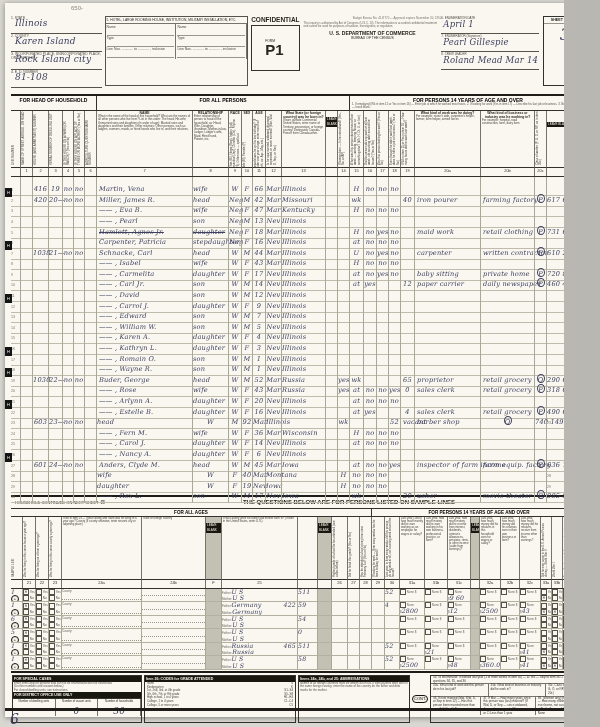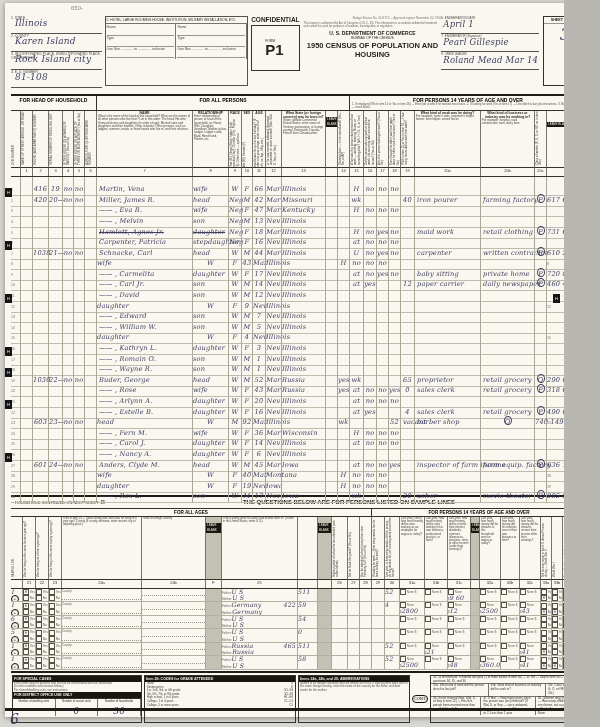--- a/index.html
+++ b/index.html
@@ -148,21 +148,20 @@
             <div class="formbox">
               <div class="fl pr">FORM</div>
               <div class="fn pr">P1</div>
             </div>
           </div>
           <div class="titlecol">
             <div class="approval pr">Budget Bureau No. 41-R770 — Approval expires November 30, 1950</div>
             <div class="deptnote pr">This inquiry is authorized by Act of Congress (U.S.C. 13). The information is accorded confidential treatment and cannot be used for purposes of taxation, investigation, or regulation.</div>
             <div class="dept pr">U. S. DEPARTMENT OF COMMERCE</div>
             <div class="bureau pr">BUREAU OF THE CENSUS</div>
-            <div class="census pr">1950 CENSUS OF POPULATION AND HOUSING</div>
           </div>
           <div class="signcol">
             <div class="signrow">
                 <span class="lbl pr">6. ENUMERATION DATE</span>
                 <span class="val hw">April 1</span>
               </div>
             <div class="signrow">
                 <span class="lbl pr">7. ENUMERATOR (Signature)</span>
                 <span class="val hw">Pearl Gillespie</span>
               </div>
@@ -384,21 +383,21 @@
             <div class="cell c-rline"><span class="num pr">3</span></div>
           </div>
           <div class="grid trow">
             <div class="cell c-line"><span class="num pr">4</span></div>
             <div class="cell c-street"></div>
             <div class="cell c-house"></div>
             <div class="cell c-serial"></div>
             <div class="cell c-farm"></div>
             <div class="cell c-acres"></div>
             <div class="cell c-ag"></div>
-            <div class="cell c-name"><span class="hw">—— , Melvin</span></div>
+            <div class="cell c-name"><span class="hw">—— , Pearl</span></div>
             <div class="cell c-rel"><span class="hw">son</span></div>
             <div class="cell c-race"><span class="hw">Neg</span></div>
             <div class="cell c-sex"><span class="hw">M</span></div>
             <div class="cell c-age"><span class="hw">13</span></div>
             <div class="cell c-mar"><span class="hw">Nev</span></div>
             <div class="cell c-born"><span class="hw">Illinois</span></div>
             <div class="cell c-lb"></div>
             <div class="cell c-nat"></div>
             <div class="cell c-act"></div>
             <div class="cell c-work"></div>
@@ -496,20 +495,21 @@
             <div class="cell c-rline"><span class="num pr">7</span><span class="stampbox" style="left: 6px;">H</span></div>
           </div>
           <div class="grid trow">
             <div class="cell c-line"><span class="num pr">8</span></div>
             <div class="cell c-street"></div>
             <div class="cell c-house"></div>
             <div class="cell c-serial"></div>
             <div class="cell c-farm"></div>
             <div class="cell c-acres"></div>
             <div class="cell c-ag"></div>
+            <div class="cell c-name"><span class="hw">—— , Isabel</span></div>
             <div class="cell c-rel"><span class="hw">wife</span></div>
             <div class="cell c-race"><span class="hw">W</span></div>
             <div class="cell c-sex"><span class="hw">F</span></div>
             <div class="cell c-age"><span class="hw">43</span></div>
             <div class="cell c-mar"><span class="hw">Mar</span></div>
             <div class="cell c-born"><span class="hw">Illinois</span></div>
             <div class="cell c-lb"></div>
             <div class="cell c-nat"></div>
             <div class="cell c-act"><span class="hw">H</span></div>
             <div class="cell c-work"><span class="hw">no</span></div>
@@ -607,20 +607,21 @@
             <div class="cell c-rline"><span class="num pr">11</span></div>
           </div>
           <div class="grid trow">
             <div class="cell c-line"><span class="num pr">12</span><span class="stampbox">H</span></div>
             <div class="cell c-street"></div>
             <div class="cell c-house"></div>
             <div class="cell c-serial"></div>
             <div class="cell c-farm"></div>
             <div class="cell c-acres"></div>
             <div class="cell c-ag"></div>
+            <div class="cell c-name"><span class="hw">—— , Carrol J.</span></div>
             <div class="cell c-rel"><span class="hw">daughter</span></div>
             <div class="cell c-race"><span class="hw">W</span></div>
             <div class="cell c-sex"><span class="hw">F</span></div>
             <div class="cell c-age"><span class="hw">9</span></div>
             <div class="cell c-mar"><span class="hw">Nev</span></div>
             <div class="cell c-born"><span class="hw">Illinois</span></div>
             <div class="cell c-lb"></div>
             <div class="cell c-nat"></div>
             <div class="cell c-act"></div>
             <div class="cell c-work"></div>
@@ -690,20 +691,21 @@
             <div class="cell c-rline"><span class="num pr">14</span></div>
           </div>
           <div class="grid trow">
             <div class="cell c-line"><span class="num pr">15</span></div>
             <div class="cell c-street"></div>
             <div class="cell c-house"></div>
             <div class="cell c-serial"></div>
             <div class="cell c-farm"></div>
             <div class="cell c-acres"></div>
             <div class="cell c-ag"></div>
+            <div class="cell c-name"><span class="hw">—— , Karen A.</span></div>
             <div class="cell c-rel"><span class="hw">daughter</span></div>
             <div class="cell c-race"><span class="hw">W</span></div>
             <div class="cell c-sex"><span class="hw">F</span></div>
             <div class="cell c-age"><span class="hw">4</span></div>
             <div class="cell c-mar"><span class="hw">Nev</span></div>
             <div class="cell c-born"><span class="hw">Illinois</span></div>
             <div class="cell c-lb"></div>
             <div class="cell c-nat"></div>
             <div class="cell c-act"></div>
             <div class="cell c-work"></div>

